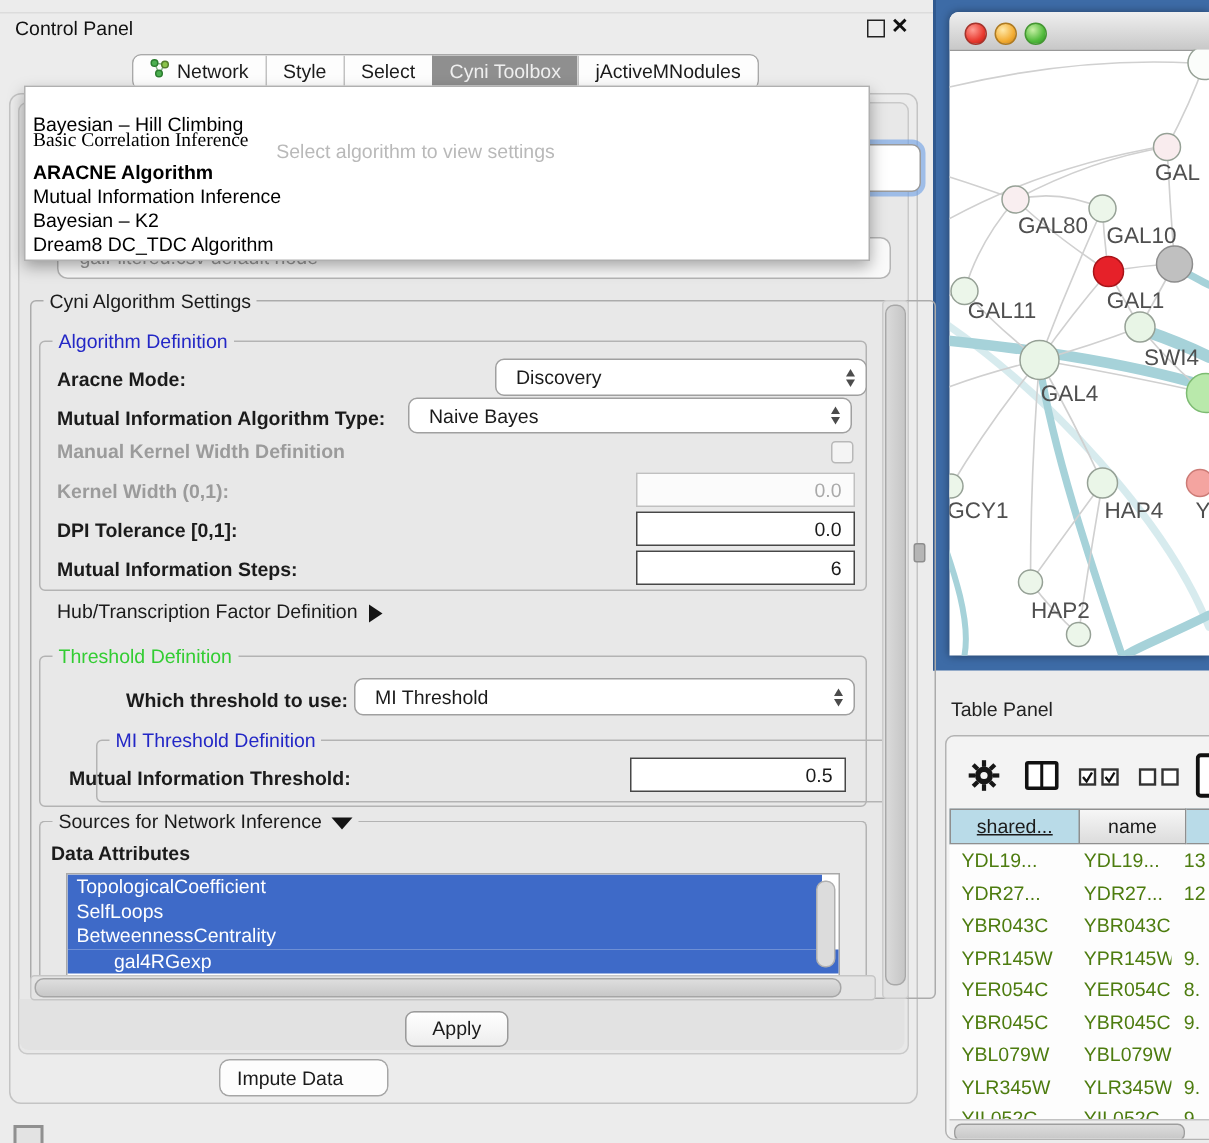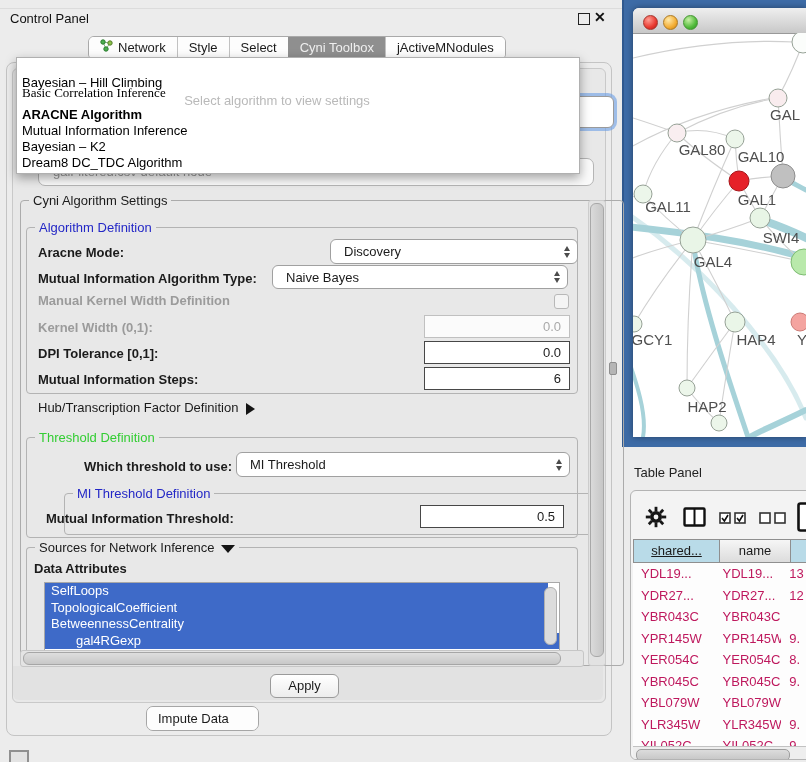--- a/index.html
+++ b/index.html
@@ -104,21 +104,21 @@
   #icon-checked{left:88px;top:21px;}
   #icon-unchecked{left:128px;top:21px;}
   #icon-doc{left:166px;top:11px;}
 
   #tbl-header{position:absolute;left:2px;top:48px;height:24px;display:flex;}
   .hcell{box-sizing:border-box;border:1px solid #8f8f8f;border-left-width:0;height:24px;line-height:22px;text-align:center;font-size:13px;background:linear-gradient(#f6f6f6,#dcdcdc);}
   .hcell:first-child{border-left-width:1px;}
   .hcell.hl{background:#b9dbe8;}
   #tbl-rows{position:absolute;left:2px;top:72px;width:186px;height:183px;overflow:hidden;background:#fdfdfd;}
   .trow{display:flex;height:21.5px;line-height:21.5px;}
-  .tcell{box-sizing:border-box;padding-left:8px;font-size:13px;color:#be185d;white-space:nowrap;overflow:hidden;}
+  .tcell{box-sizing:border-box;padding-left:8px;font-size:13px;color:#4d7c0f;white-space:nowrap;overflow:hidden;}
   #tbl-hscroll{position:absolute;left:2px;top:255px;width:186px;height:14px;background:#eeeeee;border-top:1px solid #c2c2c2;}
   #tbl-hscroll .thumb{position:absolute;left:3px;top:1.5px;width:152px;height:10px;background:linear-gradient(#dcdcdc,#c6c6c6);border:1px solid #9e9e9e;border-radius:5px;}
 
   
   #bl-icon{left:9px;top:750px;width:16px;height:14px;border:2px solid #909090;background:#e3e3e3;}
 </style>
 </head>
 <body>
 
 <div id="stage">
@@ -237,22 +237,22 @@
   <div class="field" style="left:420px;top:505px;width:144px;height:23px;">
     <span>0.5</span>
   </div>
 
   <div class="group" id="grp-sources">
     <span class="gtitle"><span>Sources for Network Inference</span><span class="down-arrow"></span></span>
   </div>
   <div class="lbl" style="left:34px;top:561px;">Data Attributes</div>
   <div class="abs" id="attr-list">
     <div id="attr-items">
+        <div class="attr-item" style="background: rgb(62, 106, 200);">TopologicalCoefficient</div>
         <div class="attr-item" style="background: rgb(62, 106, 200);">SelfLoops</div>
-        <div class="attr-item" style="background: rgb(62, 106, 200);">TopologicalCoefficient</div>
         <div class="attr-item" style="background: rgb(62, 106, 200);">BetweennessCentrality</div>
         <div class="attr-item" style="background: rgb(62, 106, 200); padding-left: 31px;">gal4RGexp</div>
       </div>
     <div id="attr-scroll"></div>
   </div>
 
   <div class="abs" id="vscroll">
       <div class="thumb"></div>
     </div>
   <div class="abs" id="hscroll">

